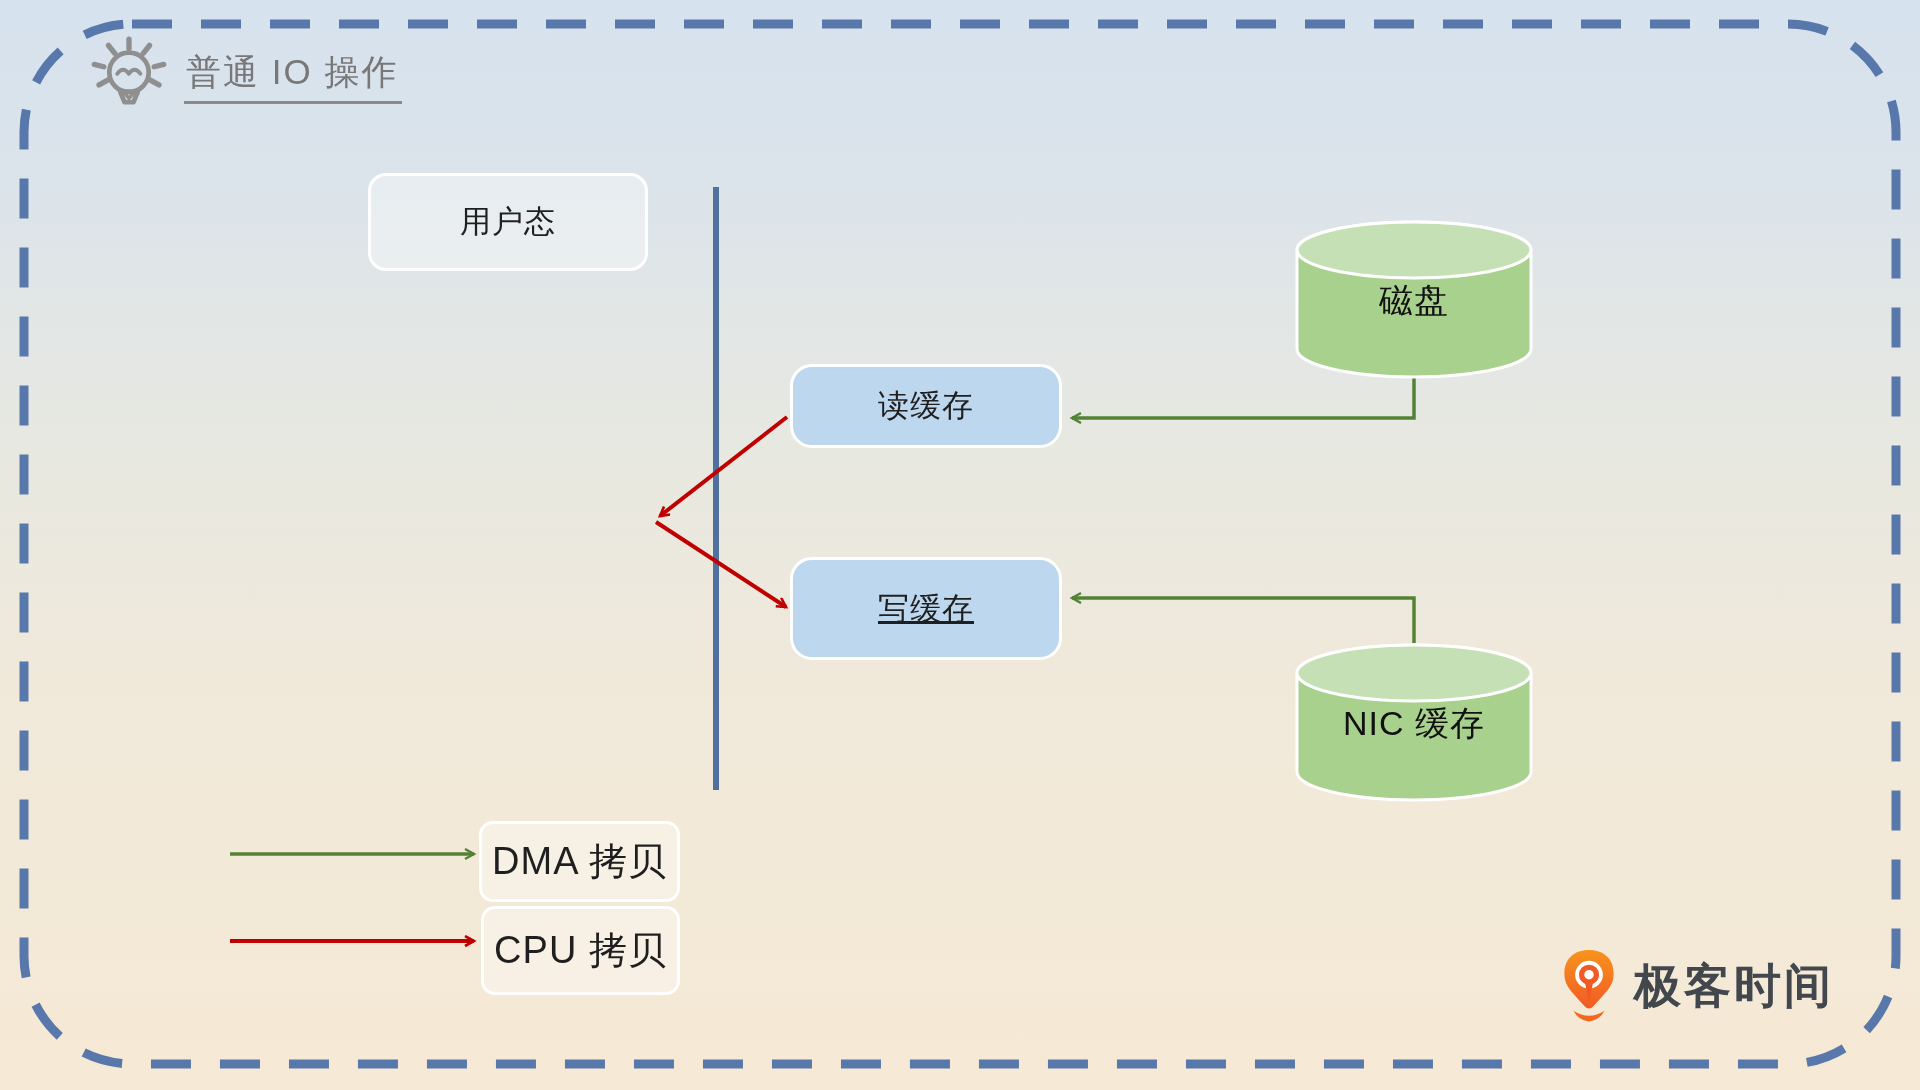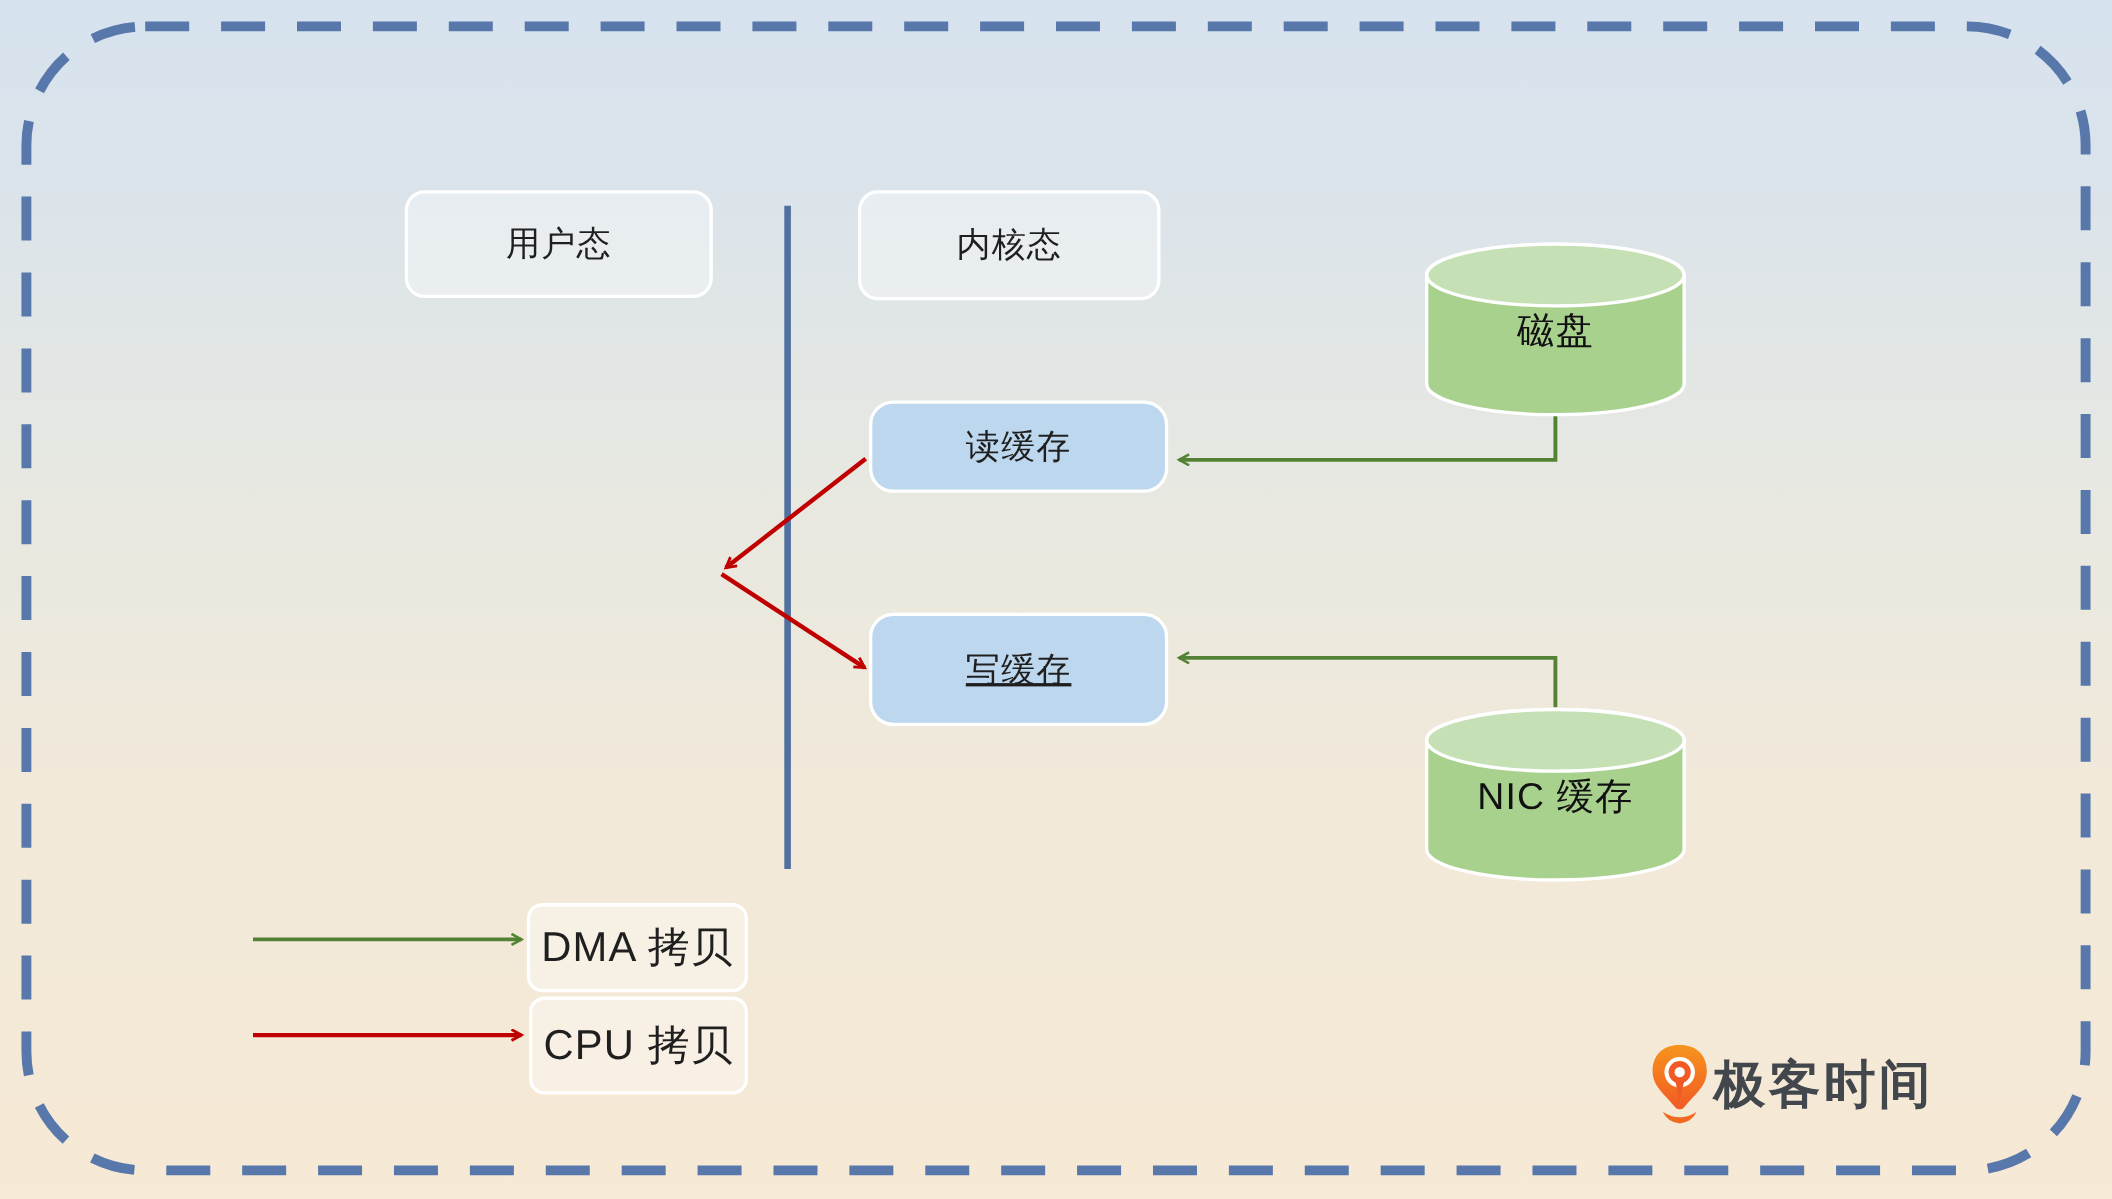--- a/index.html
+++ b/index.html
@@ -31,21 +31,21 @@
     position:absolute;left:0;top:58px;width:100%;text-align:center;
     font-size:34px;color:#111;letter-spacing:1px;
   }
 
   .legend-box{
     position:absolute;display:flex;align-items:center;justify-content:center;
     box-sizing:border-box;border:3px solid #ffffff;border-radius:14px;
     background:rgba(255,255,255,0.35);font-size:38px;color:#1f1f1f;letter-spacing:1px;
   }
 
-  .logo{position:absolute;left:1498px;top:948px;display:flex;align-items:center;gap:2px;}
+  .logo{position:absolute;left:1560px;top:948px;display:flex;align-items:center;gap:16px;}
   .logo-text{font-size:47px;font-weight:bold;color:#42464d;letter-spacing:3px;}
 </style>
 </head>
 <body>
 
 <div class="canvas">
 
   <svg class="overlay" viewBox="0 0 1920 1090">
     <defs>
       <marker id="ah-green" markerWidth="14" markerHeight="14" refX="11" refY="6" orient="auto" markerUnits="userSpaceOnUse">
@@ -69,26 +69,41 @@
     <path d="M1414 643 L1414 598 L1072 598" fill="none" stroke="#548235" stroke-width="3.5" marker-end="url(#ah-green)"></path>
 
     <path d="M787 417 L660 516" fill="none" stroke="#c00000" stroke-width="4" marker-end="url(#ah-red)"></path>
 
     <path d="M656 522 L786 607" fill="none" stroke="#c00000" stroke-width="4" marker-end="url(#ah-red)"></path>
 
     <path d="M230 854 L474 854" fill="none" stroke="#548235" stroke-width="3.5" marker-end="url(#ah-green)"></path>
     <path d="M230 941 L474 941" fill="none" stroke="#c00000" stroke-width="4" marker-end="url(#ah-red)"></path>
   </svg>
 
+  <div class="title-row">
+    <svg width="82" height="82" viewBox="0 0 52 52">
+      <g stroke="#8f8f8f" stroke-linecap="round" fill="none">
+        <line x1="26" y1="2" x2="26" y2="8" stroke-width="3.4"></line>
+        <line x1="13" y1="6" x2="17" y2="11" stroke-width="3.4"></line>
+        <line x1="39" y1="6" x2="35" y2="11" stroke-width="3.4"></line>
+        <line x1="4" y1="18" x2="10" y2="19.5" stroke-width="3.4"></line>
+        <line x1="48" y1="18" x2="42" y2="19.5" stroke-width="3.4"></line>
+        <line x1="7" y1="31" x2="12.5" y2="28" stroke-width="3.4"></line>
+        <line x1="45" y1="31" x2="39.5" y2="28" stroke-width="3.4"></line>
+        <circle cx="26" cy="23" r="12.5" stroke-width="3"></circle>
+        <path d="M18.5 24 q3.7 -5.2 7.5 0 M25.8 24 q3.7 -5.2 7.5 0" stroke-width="2.4"></path>
+        <path d="M20.5 35.5 L31.5 35.5 L28.8 42 L23.2 42 Z" stroke-width="3" stroke-linejoin="round"></path>
+        <path d="M23.5 36.5 L26 39.5 L28.5 36.5" stroke-width="2.2"></path>
+      </g>
+    </svg>
+    <span class="title-text">普通 IO 操作</span>
+  </div>
 
   <div class="node ghost" style="left:368px;top:173px;width:280px;height:98px;">
     <span>用户态</span>
-  </div>
-  <div class="node ghost" style="left:780px;top:173px;width:275px;height:100px;">
-    <span>内核态</span>
   </div>
 
 
   <div class="node kernelbuf" style="left:790px;top:364px;width:272px;height:84px;font-family:Liberation Serif, serif;">
     <span>读缓存</span>
   </div>
   <div class="node kernelbuf" style="left:790px;top:557px;width:272px;height:103px;text-decoration:underline;">
     <span>写缓存</span>
   </div>
 

